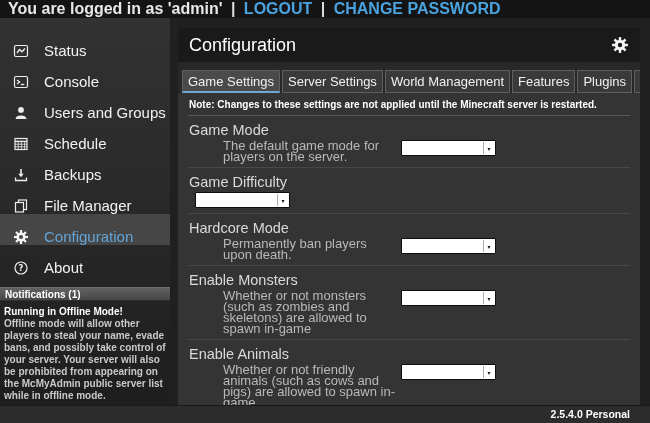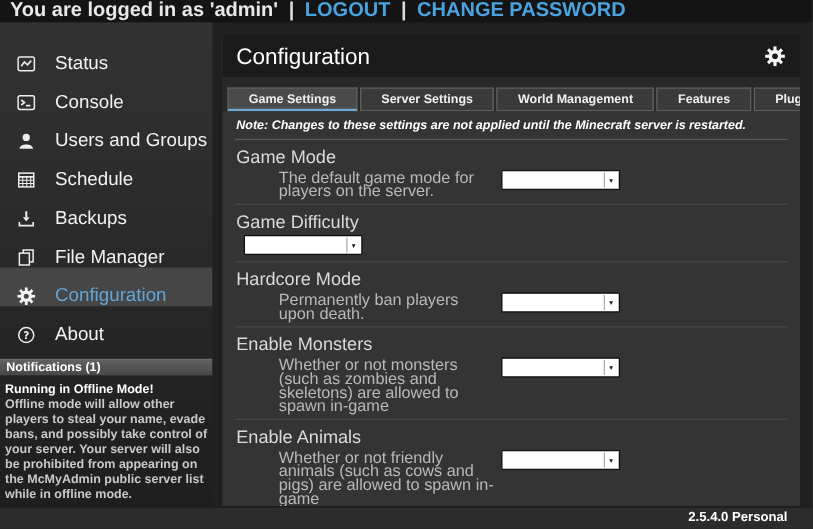--- a/index.html
+++ b/index.html
@@ -61,36 +61,35 @@
   }
   .panel-title { color:#ffffff; font-size:18px; flex:1; }
   .panel-gear { width:18px; height:18px; cursor:pointer; }
 
   .tab-strip {
     flex:0 0 auto; background:#282828;
     display:flex; align-items:flex-end; gap:2px;
     padding:8px 4px 0 4px; white-space:nowrap;
   }
   .tab {
-    font-size:10px; font-weight:bold; color:#f0f0f0;
+    font-size:13px; font-weight:normal; color:#f0f0f0;
     background:#3a3a3a; border:1px solid #5f5f5f;
-    padding:3px 16px; cursor:pointer;
+    padding:3px 5px; cursor:pointer;
   }
   .tab.active {
     background:#4a4a4a;
     border-bottom:2px solid #6fa8d0;
     padding-bottom:2px;
   }
 
   .content { flex:1; background:#343434; padding:0 10px; overflow:hidden; }
   .note {
     font-size:10px; font-weight:bold; color:#ffffff;
     padding:6px 1px 5px 1px;
     border-bottom:1px solid #585858;
-    font-style:italic;
   }
   .setting { padding:6px 1px 5px 1px; }
   .setting + .setting { border-top:1px solid #474747; }
   .setting-heading { font-size:14.5px; font-weight:normal; color:#dadada; line-height:16px; margin-bottom:2px; }
   .setting-row { display:flex; align-items:flex-start; }
   .setting-desc {
     flex:0 0 172px; font-size:13px; font-weight:normal;
     color:#b9b9b9; line-height:11px;margin-left:34px;
   }
   .select {

